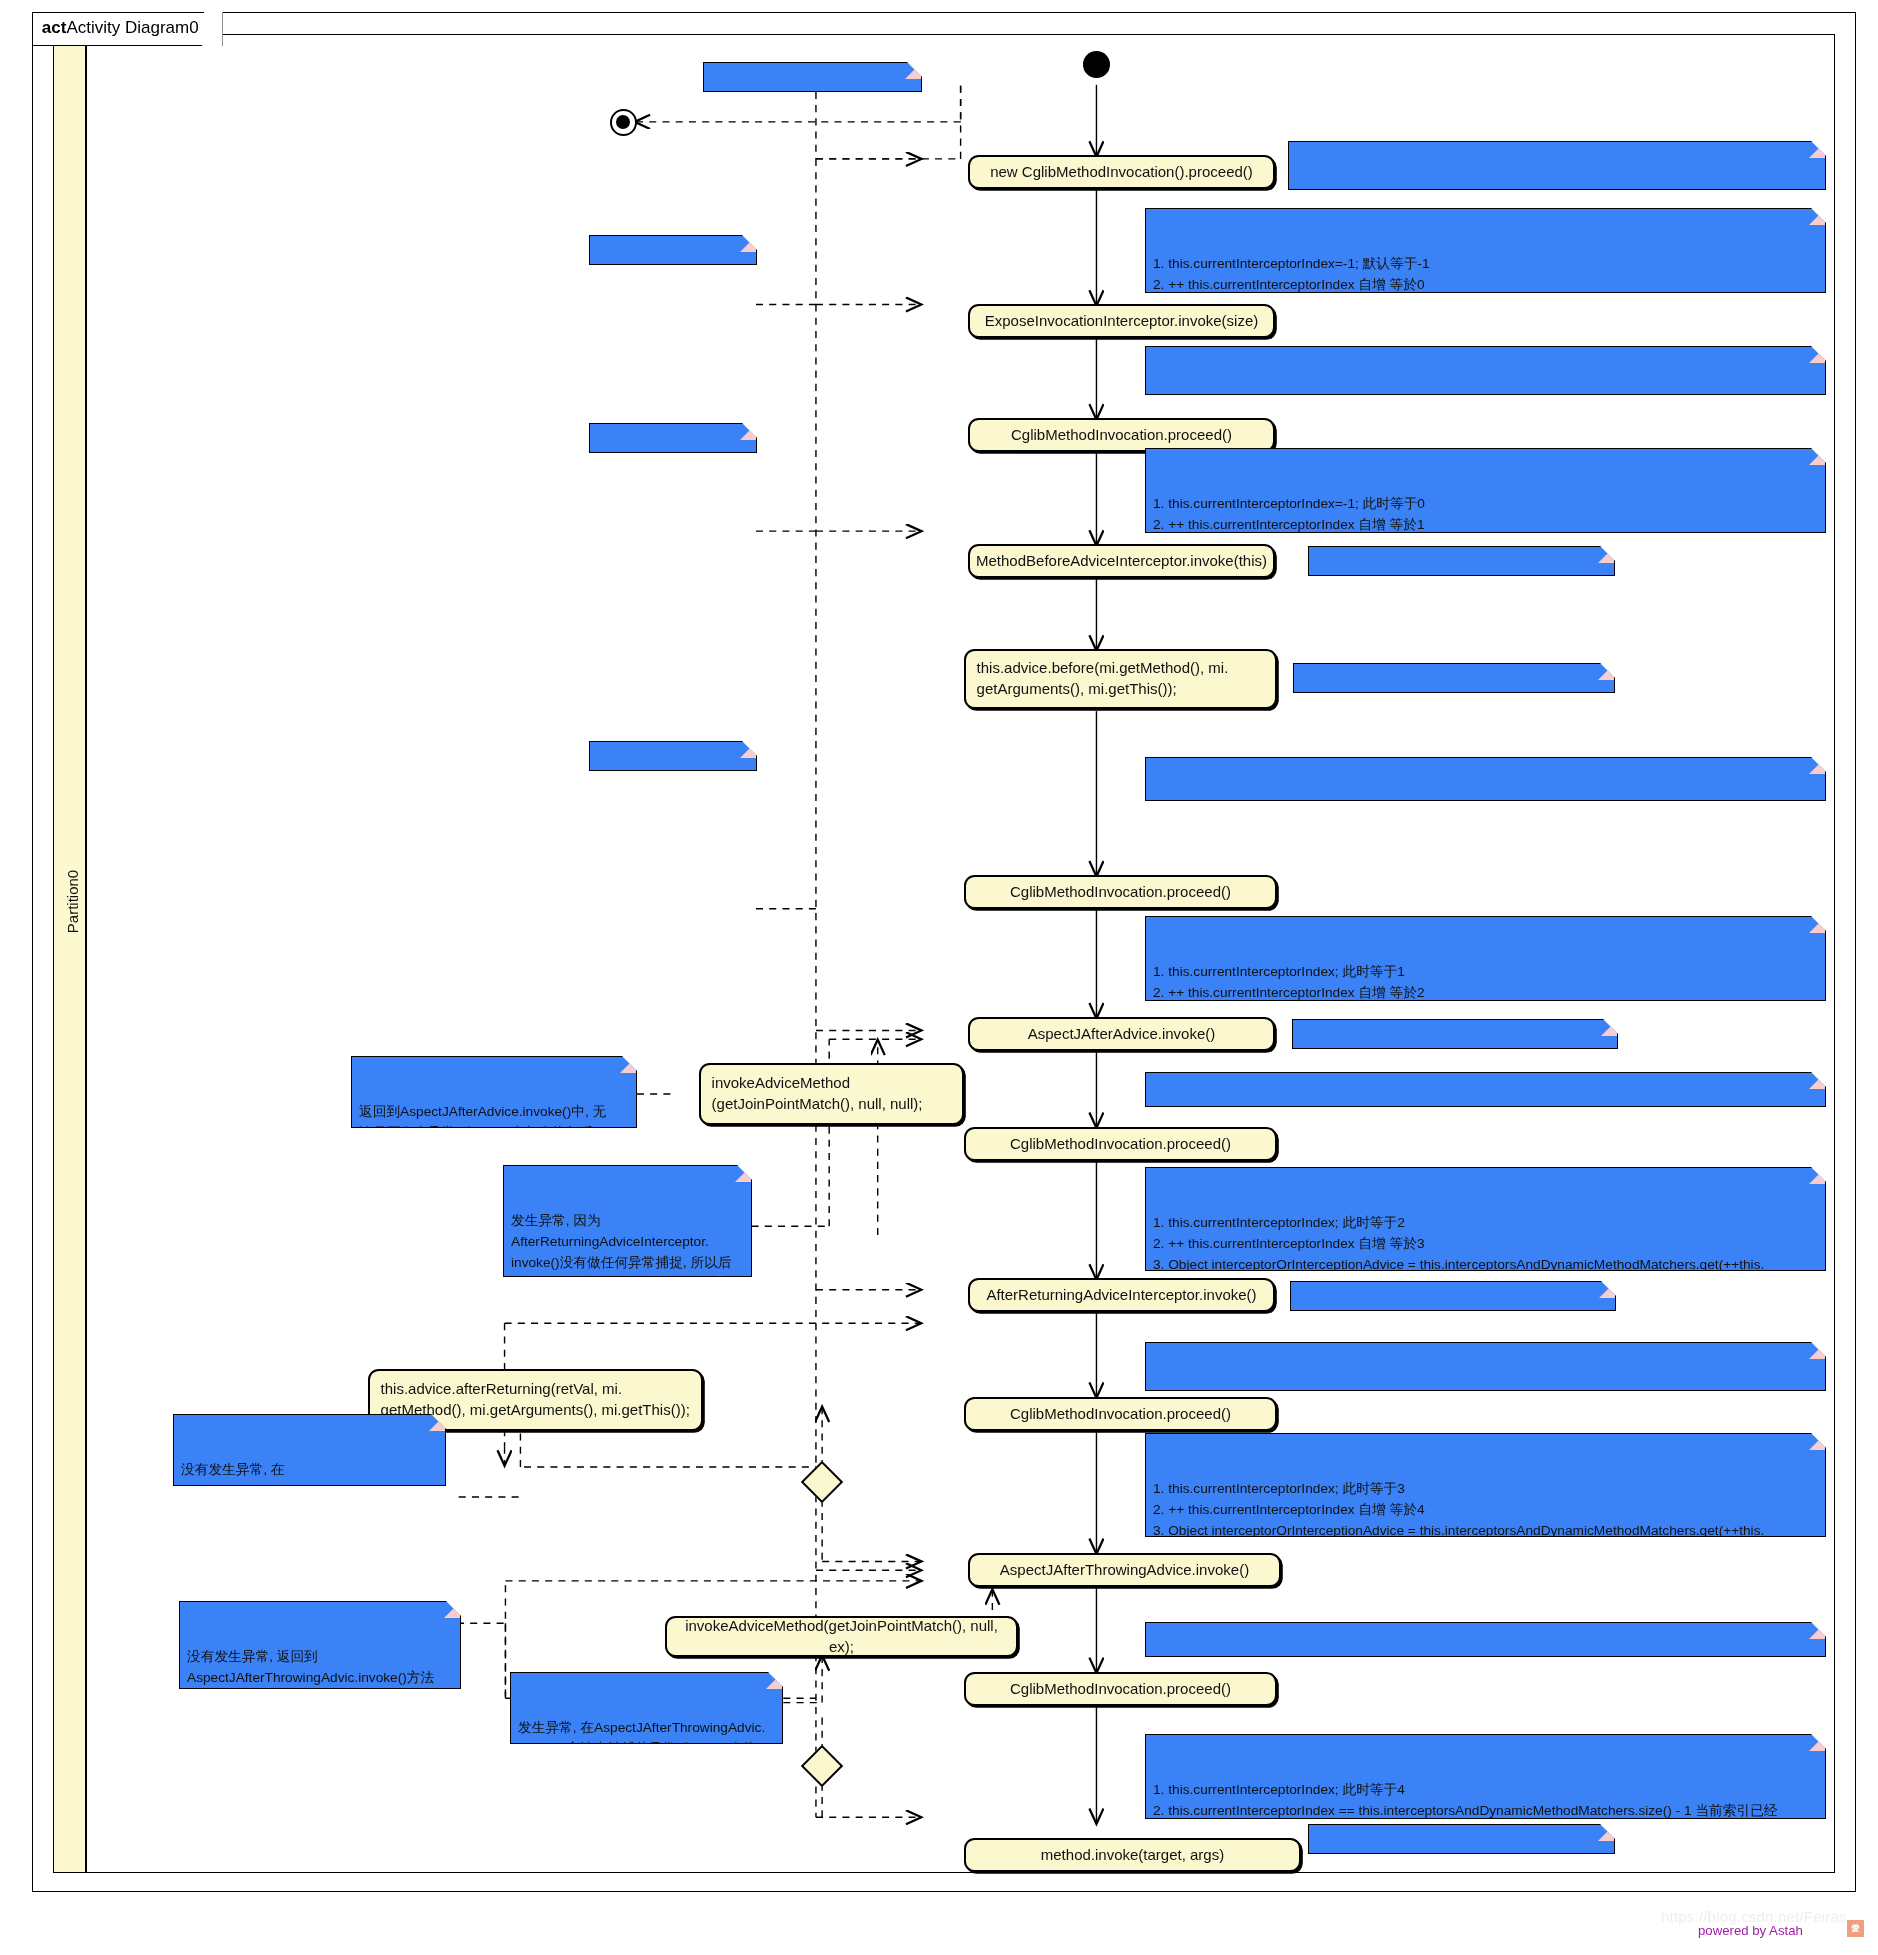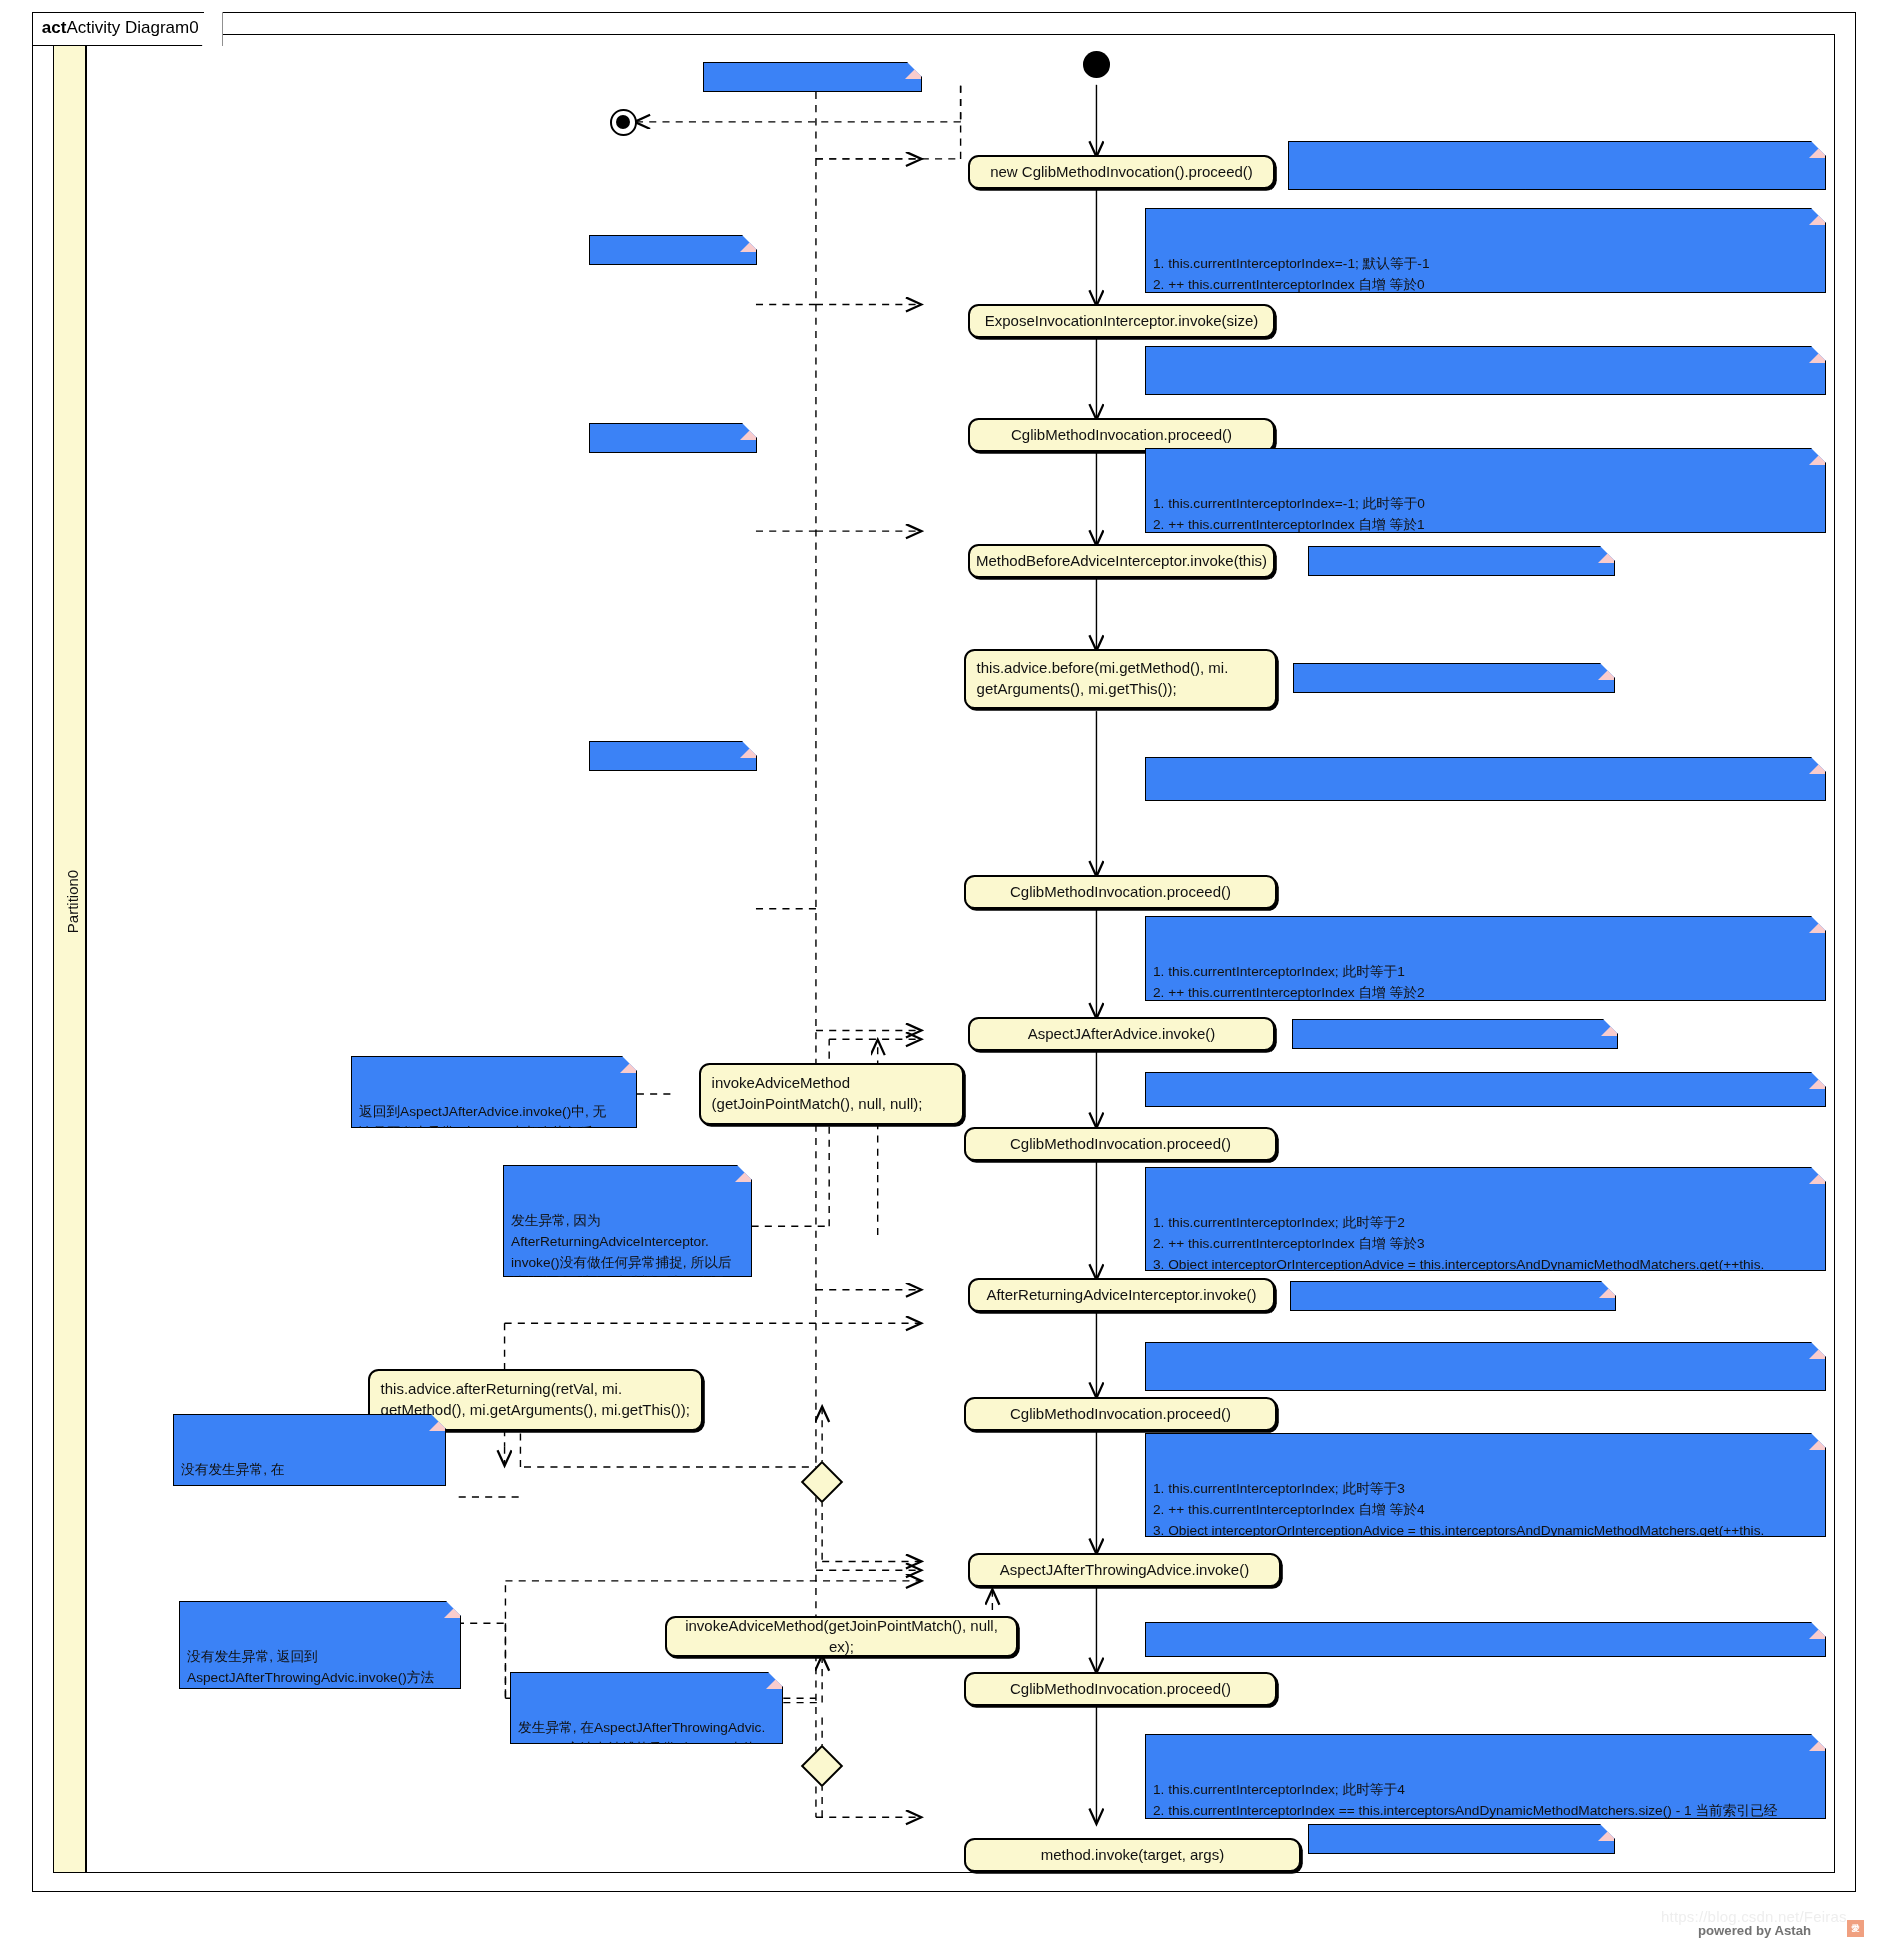--- a/index.html
+++ b/index.html
@@ -46,21 +46,21 @@
   .final:after{content:"";position:absolute;left:3.5px;top:3.5px;width:14px;height:14px;border-radius:50%;background:#000;}
 
   
   .diamond{position:absolute;width:30px;height:30px;background:#fbf8cf;border:2.6px solid #000;
     box-sizing:border-box;transform:rotate(45deg);}
 
   svg.arrows{position:absolute;left:0;top:0;width:1878px;height:1955px;pointer-events:none;}
 
   
   .wm-url{position:absolute;left:1661px;top:1908px;font-size:15px;color:#eeeeee;letter-spacing:0.2px;}
-  .wm-astah{position:absolute;left:1698px;top:1923px;font-size:13.2px;font-weight:bold;color:#737373;}
+  .wm-astah{position:absolute;left:1698px;top:1923px;font-size:13.2px;font-weight:normal;color:#a21caf;}
   .wm-logo{position:absolute;left:1847px;top:1920px;width:17px;height:17px;background:#f0a080;}
   .wm-logo span{display:block;color:#fff;font-size:8px;line-height:17px;text-align:center;font-weight:bold;}
 </style>
 </head>
 <body>
 
 <div id="canvas">
 
   <div class="frame"></div>
   <div class="frame-tab">

